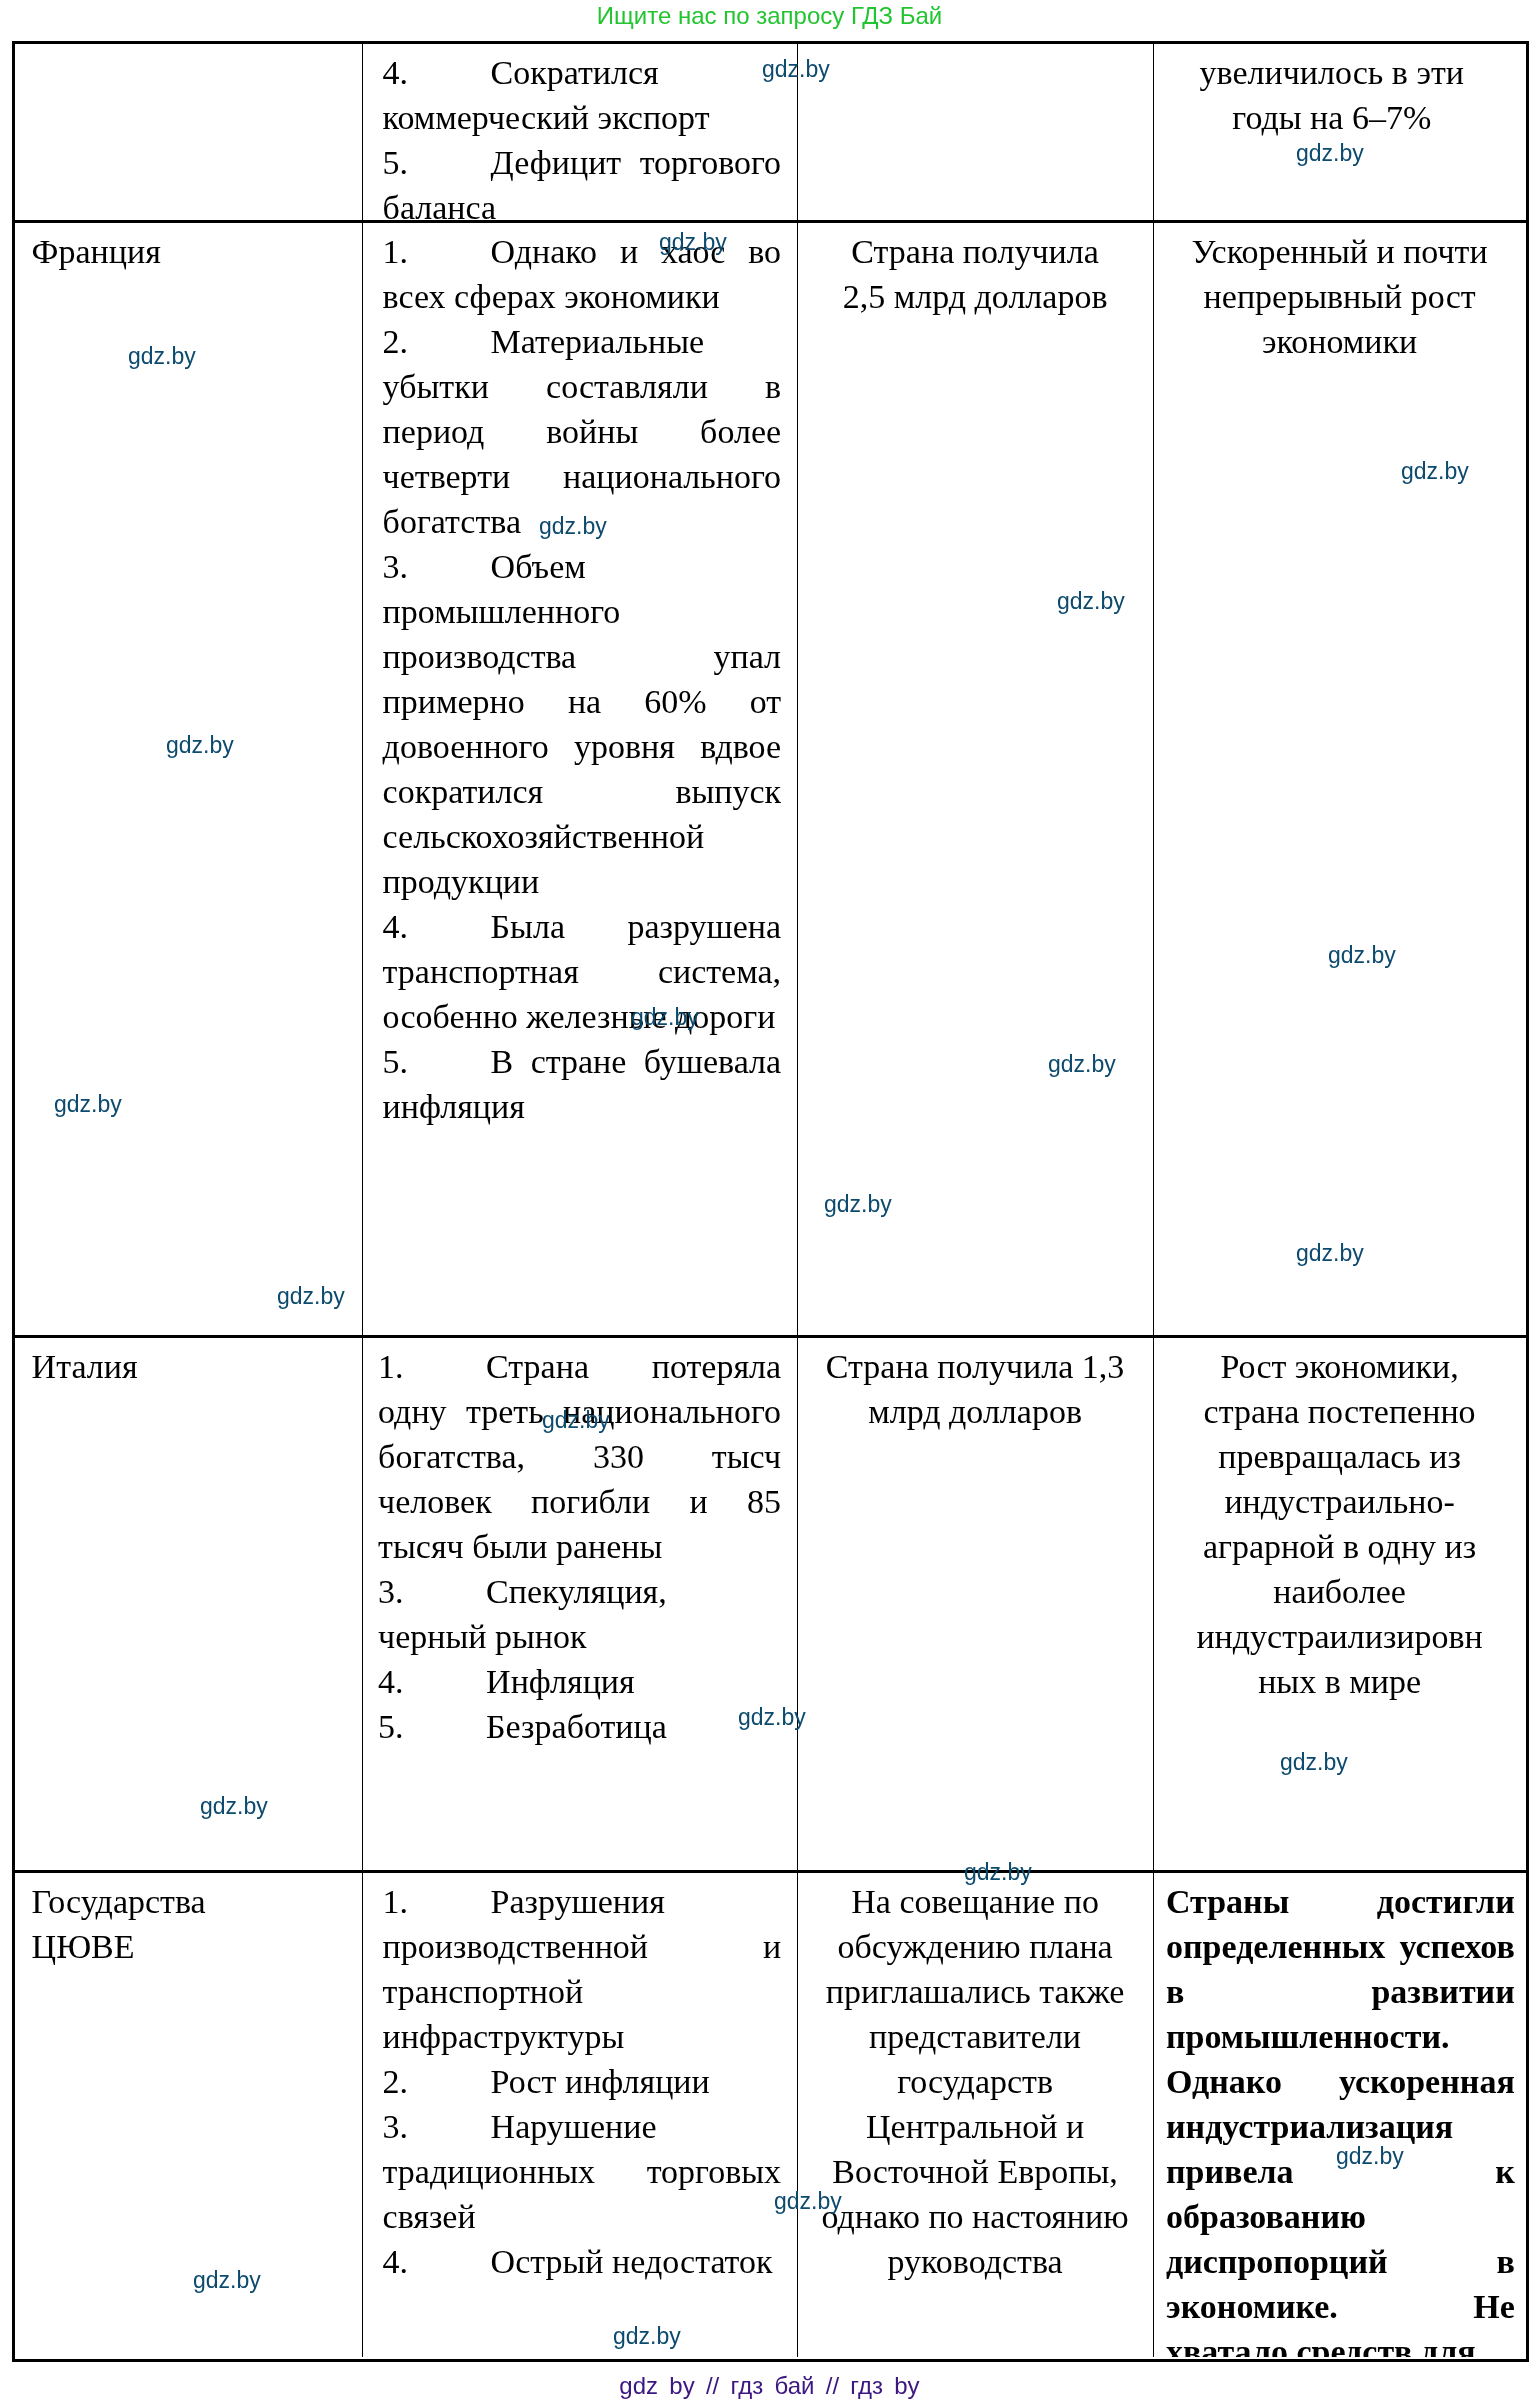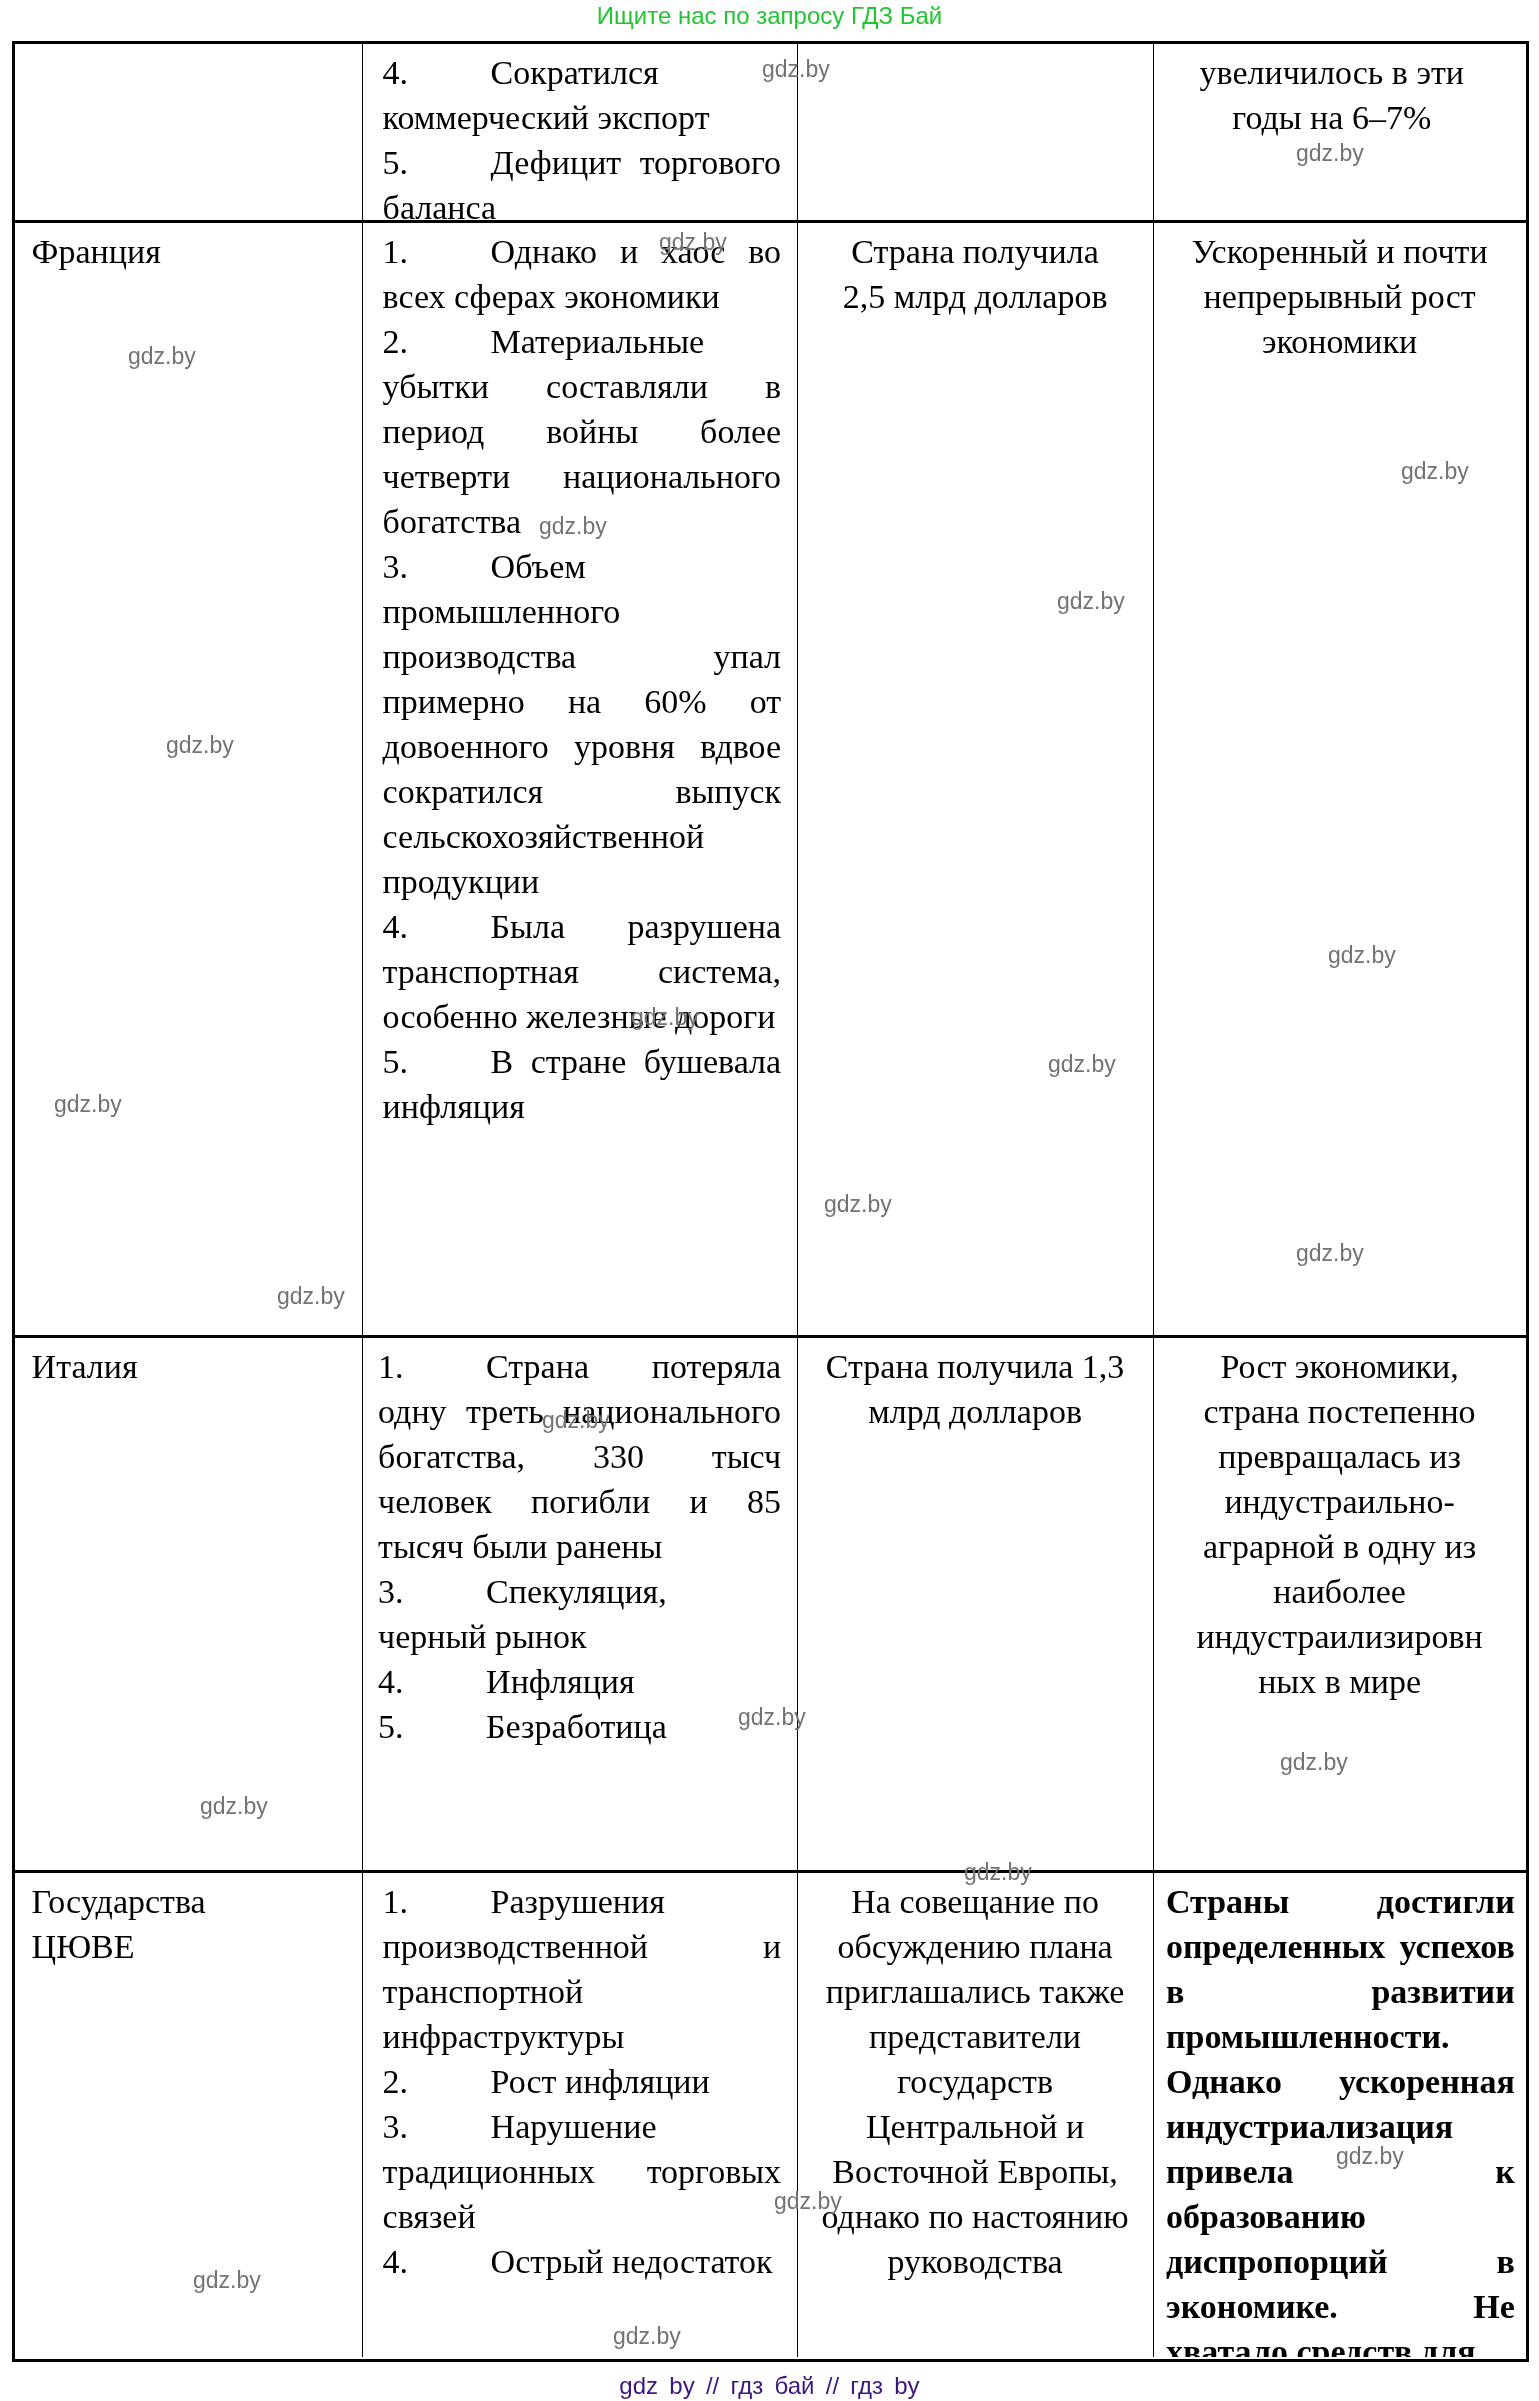--- a/index.html
+++ b/index.html
@@ -11,21 +11,21 @@
   .row.divided { border-top: 3.9px solid #000; }
   .cell { position: absolute; top: 0; bottom: 0; box-sizing: border-box; font-size: 34px; line-height: 45px; overflow: hidden; }
   .c0 { left: 0; width: 347px; padding: 6.2px 17px 0 17px; }
   .c1 { left: 347px; width: 435px; border-left: 1.5px solid #000; padding: 6.2px 15.5px 0 20px; }
   .c2 { left: 782px; width: 356px; border-left: 1.5px solid #000; padding: 6.2px 9.3px 0 9.3px; text-align: center; }
   .c3 { left: 1138px; right: 0; border-left: 1.5px solid #000; padding: 6.2px 9.3px 0 12.4px; }
   .c3.center { text-align: center; }
   .c3.justify { text-align: justify; text-align-last: left; }
   .item { display: block; text-align: justify; text-align-last: left; }
   .item .num { display: inline-block; width: 108px; }
-  .wm { position: absolute; font-family: "Liberation Sans", sans-serif; font-size: 23px; color: #737373; line-height: 1; white-space: nowrap; }
+  .wm { position: absolute; font-family: "Liberation Sans", sans-serif; font-size: 23px; color: #0c4a6e; line-height: 1; white-space: nowrap; }
 </style>
 </head>
 <body>
 
 <div class="top-banner">Ищите нас по запросу ГДЗ Бай</div>
 
 <div class="table">
 
   <div class="row" style="top:0; height:180px;">
     <div class="cell c0"></div>

